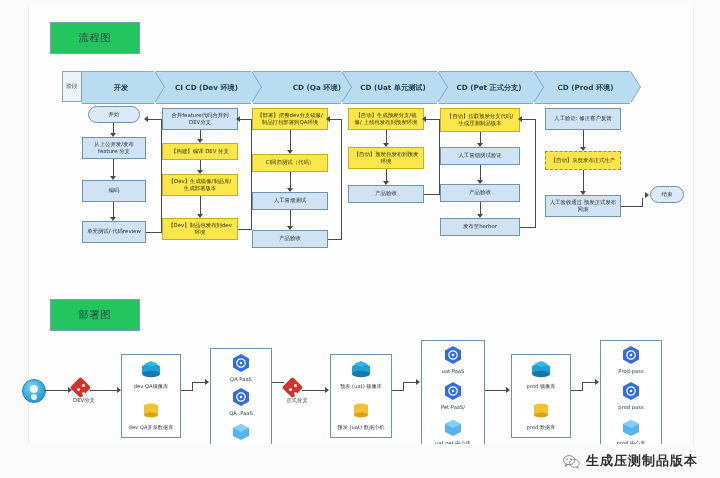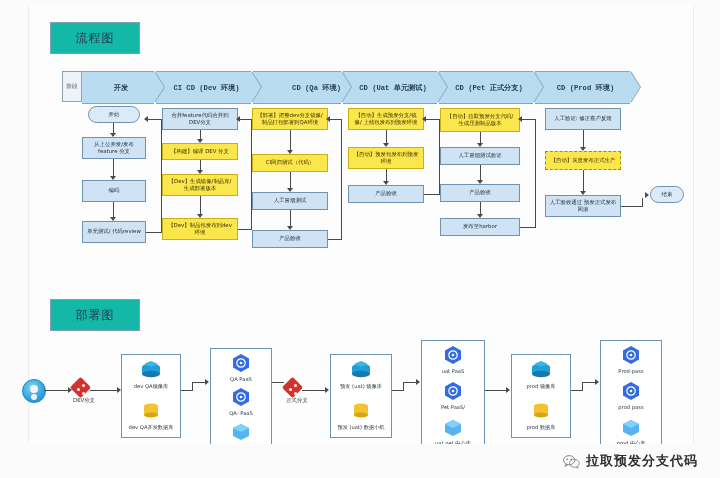--- a/index.html
+++ b/index.html
@@ -7,36 +7,36 @@
     width:720px;height:478px;overflow:hidden;
     background:#ffffff;
     font-family:"DejaVu Sans","Liberation Sans",sans-serif;
     position:relative;
   }
   .canvas{position:absolute;left:0;top:0;width:720px;height:478px;background:#fbfbfb;}
   .sheet{position:absolute;left:28px;top:6px;width:664px;height:452px;background:#fdfdfd;border-left:1px solid #ececec;border-right:1px solid #ececec;}
 
   
   .plaque{
-    position:absolute;background:#14b8a6;border:1px solid #7f9fbb;
+    position:absolute;background:#22c55e;border:1px solid #7f9fbb;
     display:flex;align-items:center;justify-content:center;
-    color:#24404f;font-size:12px;letter-spacing:1px;
+    color:#24404f;font-size:10px;letter-spacing:1px;
   }
   #plaque-flow{left:50px;top:22px;width:88px;height:30px;}
   #plaque-deploy{left:50px;top:299px;width:88px;height:30px;}
 
   
   .flowband{position:absolute;left:62px;top:71px;width:568px;height:31px;}
   .chev{
     position:absolute;top:0;height:31px;
     background:#badcf0;border-top:1px solid #7fa8c4;border-bottom:1px solid #7fa8c4;
     display:flex;align-items:center;justify-content:center;
     color:#1d3c4e;font-size:7.2px;white-space:nowrap;font-weight:bold;
   }
-  .chev .lbl{position:relative;z-index:3;padding-left:6px;font-family:Liberation Mono, monospace;}
+  .chev .lbl{position:relative;z-index:3;padding-left:6px;}
   .chev:after{
     content:"";position:absolute;right:-10px;top:-1px;width:0;height:0;z-index:2;
     border-top:16.5px solid transparent;border-bottom:16.5px solid transparent;
     border-left:10px solid #badcf0;
   }
   .chev:before{
     content:"";position:absolute;right:-11px;top:-1px;width:0;height:0;z-index:1;
     border-top:16.5px solid transparent;border-bottom:16.5px solid transparent;
     border-left:10px solid #7fa8c4;
   }
@@ -429,16 +429,16 @@
   <span class="wx">
     <svg width="17" height="14" viewBox="0 0 17 14">
           <ellipse cx="6.2" cy="5.2" rx="5.6" ry="4.6" fill="none" stroke="#7a7a7a" stroke-width="0.9"></ellipse>
           <path d="M3.2 9 L2 11.3 L4.6 10.1" fill="none" stroke="#7a7a7a" stroke-width="0.9"></path>
           <circle cx="4.3" cy="4.3" r="0.8" fill="#6a6a6a"></circle>
           <circle cx="8.1" cy="4.3" r="0.8" fill="#6a6a6a"></circle>
           <ellipse cx="11.4" cy="8.3" rx="4.8" ry="4" fill="none" stroke="#8a8a8a" stroke-width="0.9"></ellipse>
           <path d="M14.2 11.4 L15.4 13 L13.2 12.3" fill="none" stroke="#8a8a8a" stroke-width="0.9"></path>
         </svg>
   </span>
-  <span class="wm-text">拉取预发分支代码</span>
+  <span class="wm-text">生成压测制品版本</span>
 </div>
 
 </div>
 
 </body></html>

